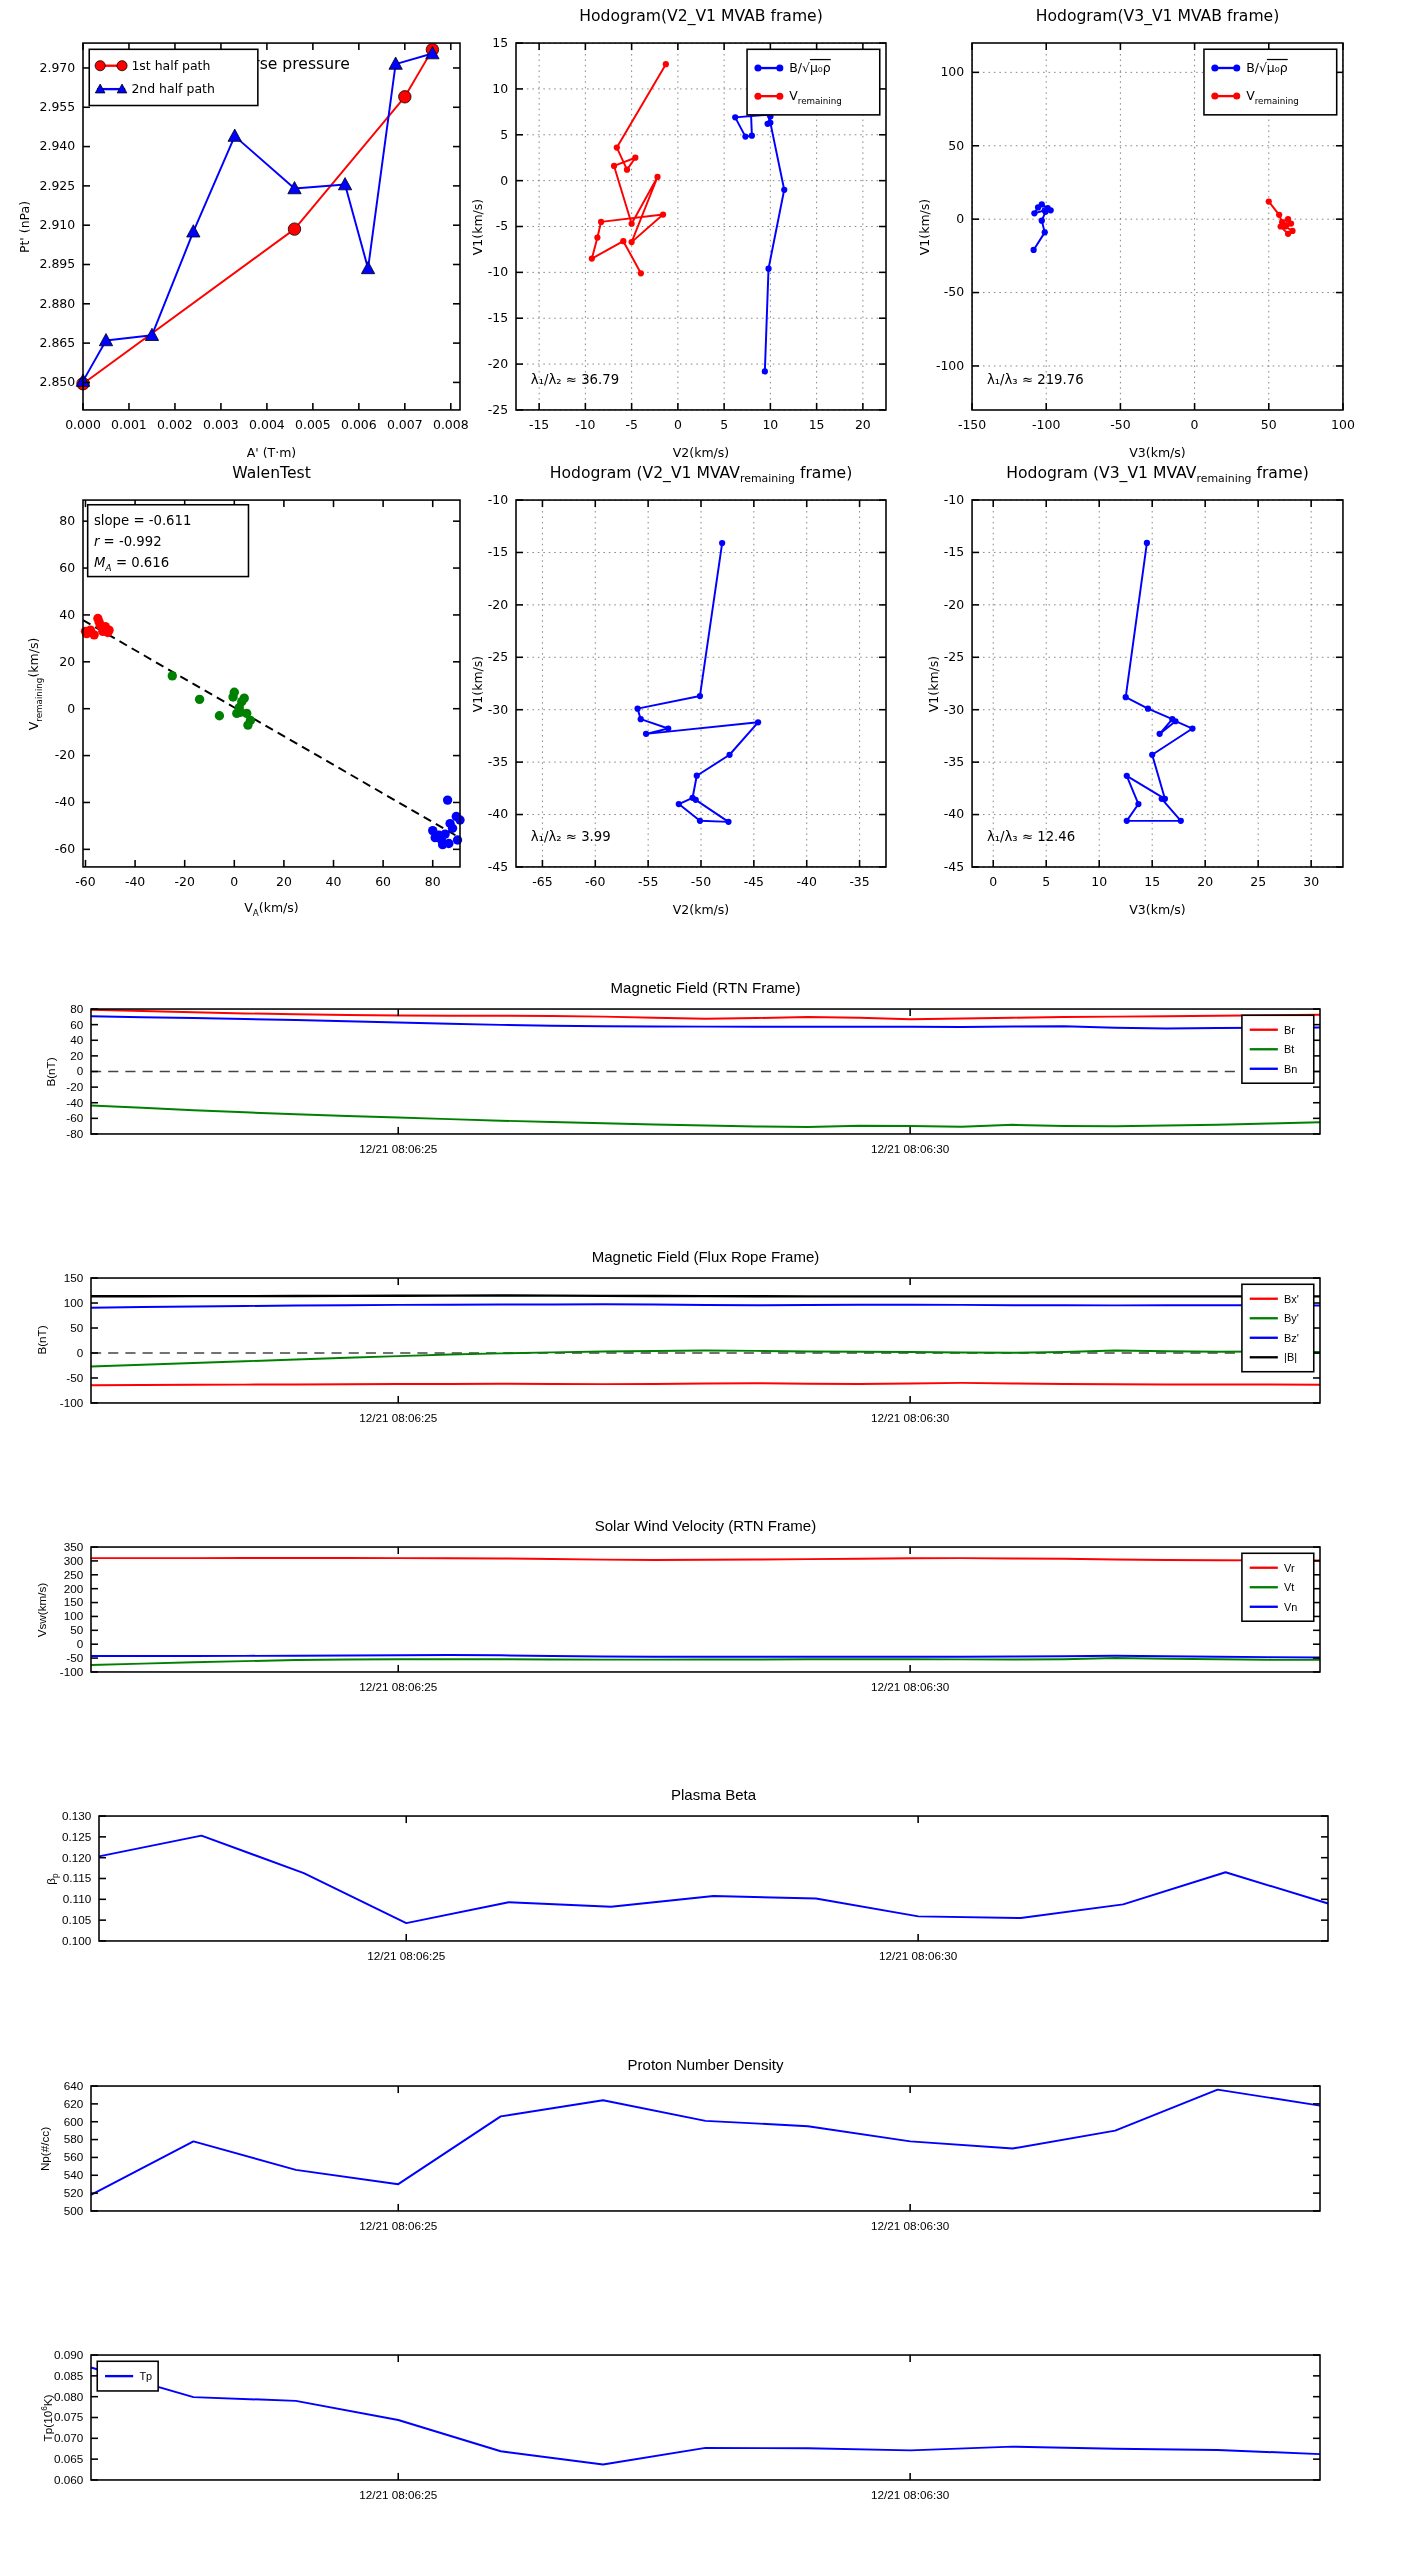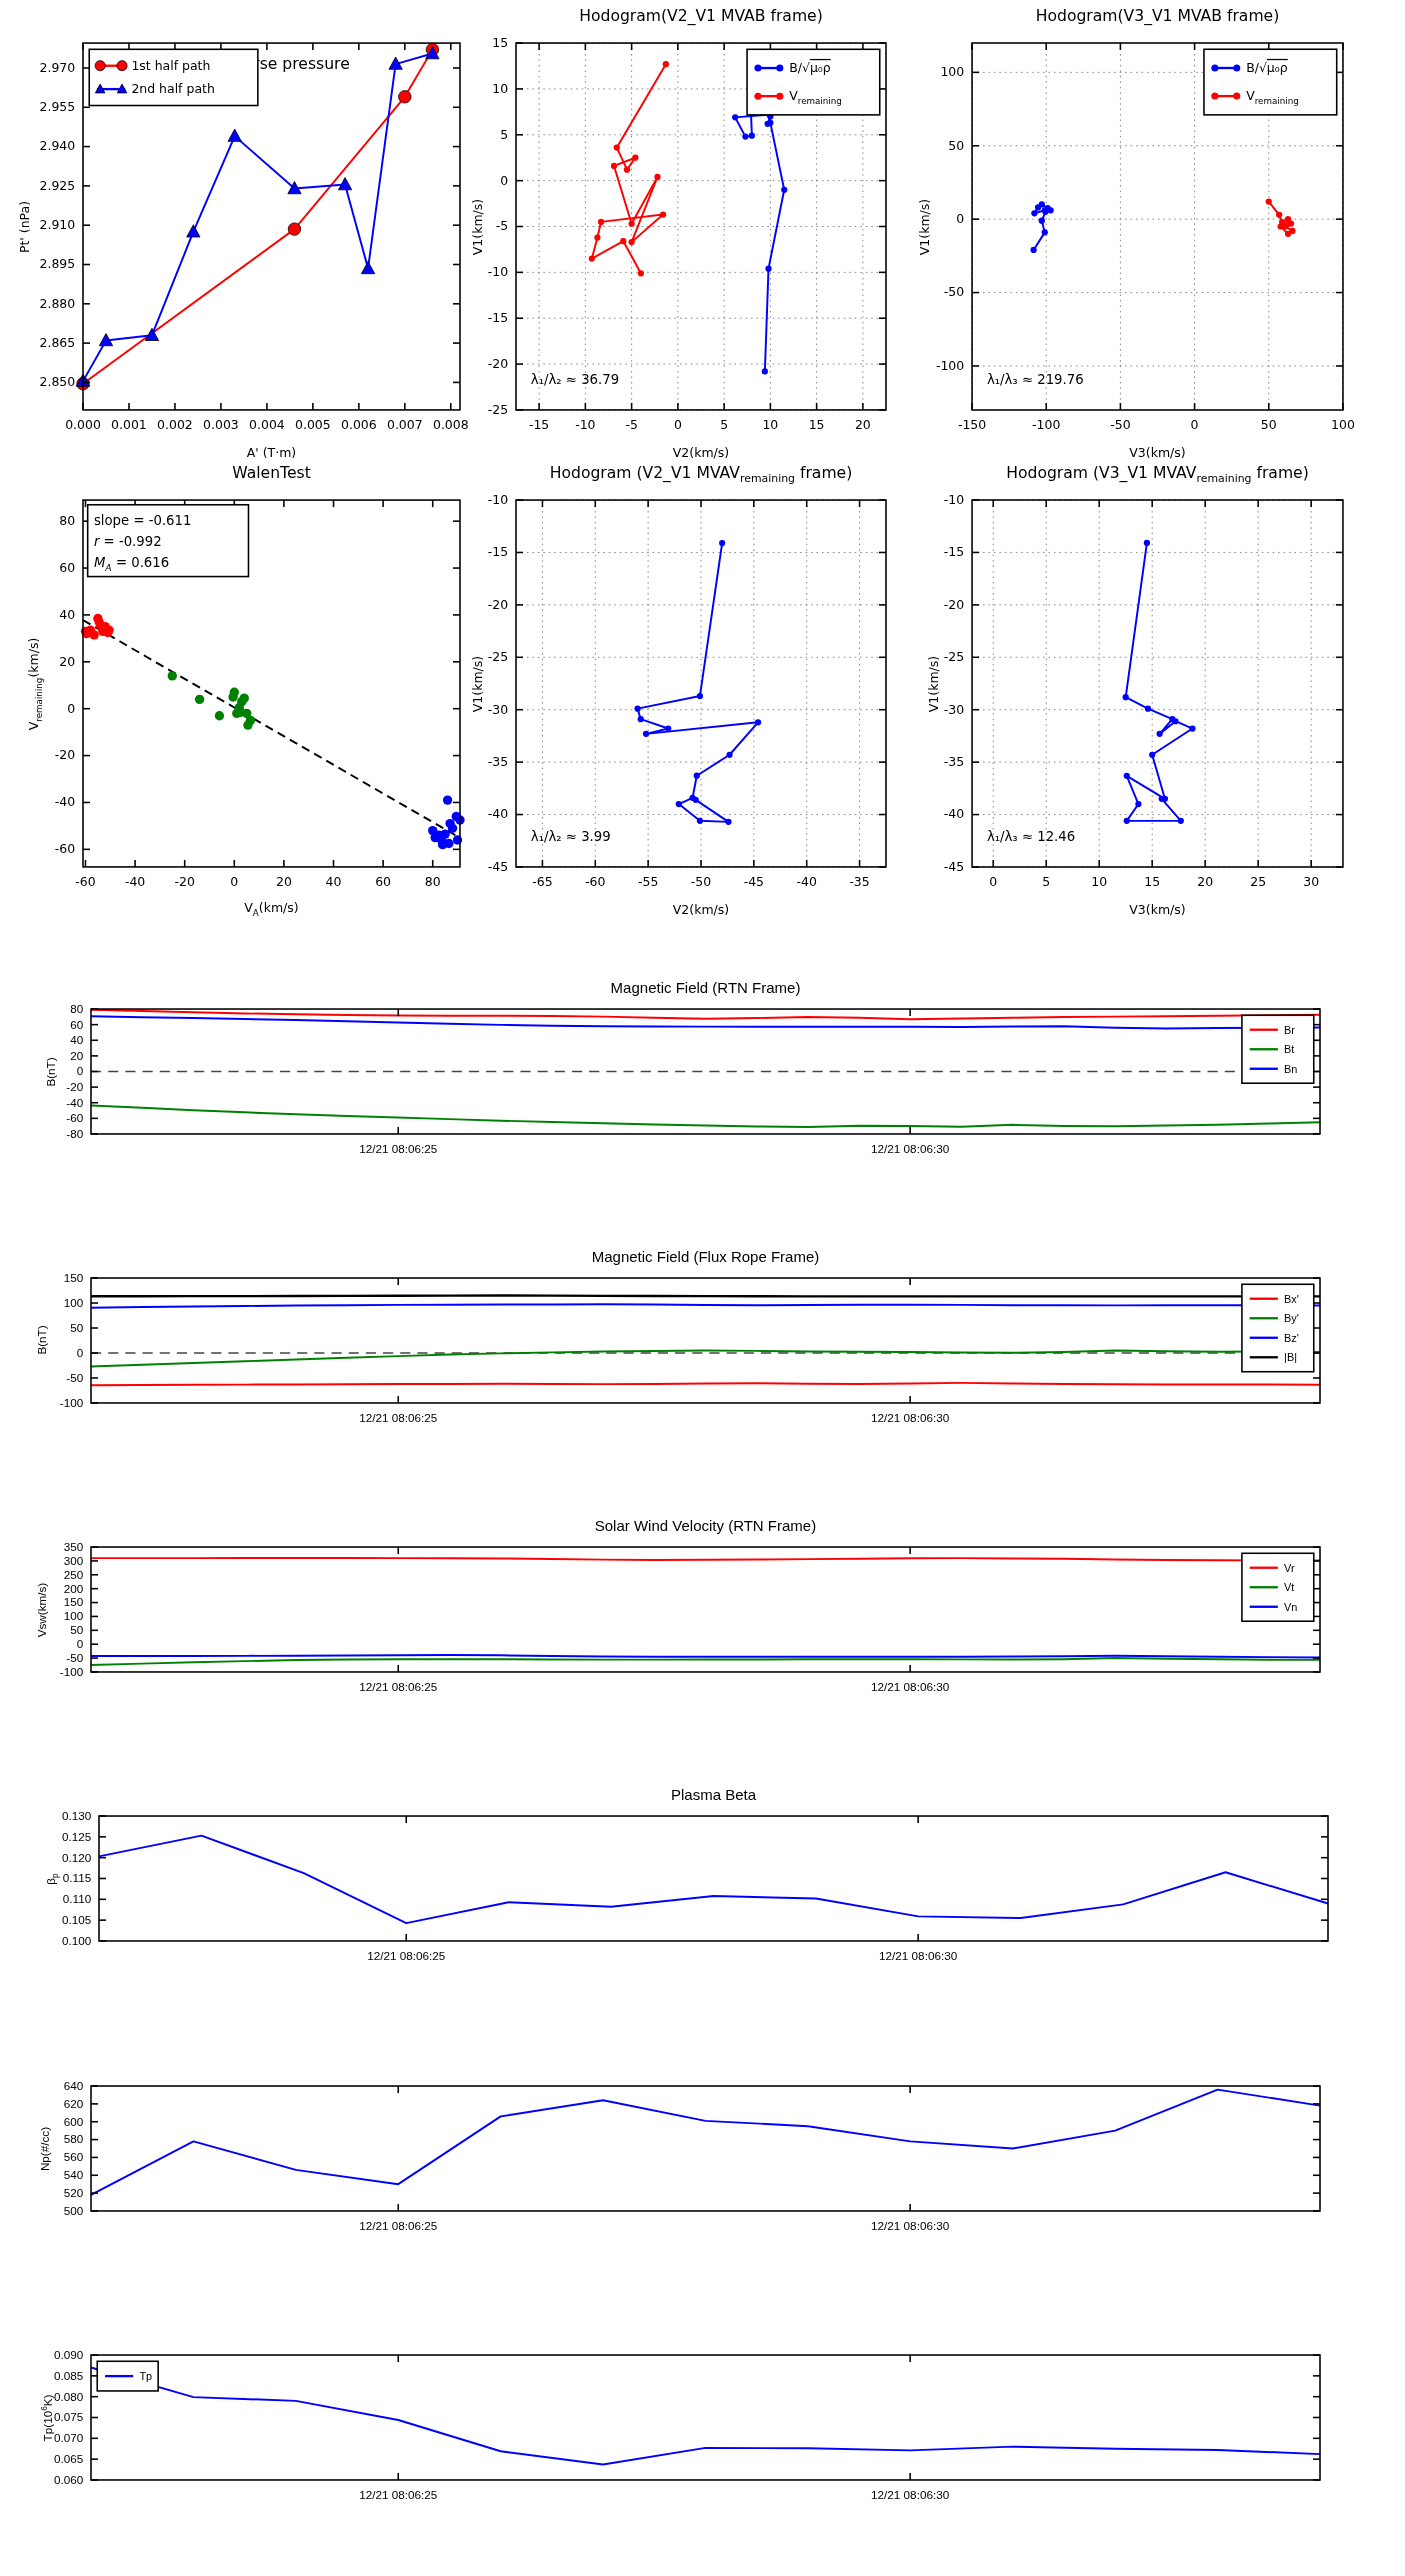--- a/index.html
+++ b/index.html
@@ -778,20 +778,21 @@
         <line x1="0" y1="26.666666666666686" x2="9" y2="26.666666666666686" stroke="#000" stroke-width="2"></line>
         <line x1="1574" y1="26.666666666666686" x2="1565" y2="26.666666666666686" stroke="#000" stroke-width="2"></line>
         <text x="-10" y="31.666666666666686" text-anchor="end" font-size="15">0.125</text>
         <line x1="0" y1="0" x2="9" y2="0" stroke="#000" stroke-width="2"></line>
         <line x1="1574" y1="0" x2="1565" y2="0" stroke="#000" stroke-width="2"></line>
         <text x="-10" y="5" text-anchor="end" font-size="15">0.130</text>
       </svg>
     </div>
 </div>
 <div class="panel lib" id="p10" style="left: 91px; top: 2086px; width: 1229px; height: 125px;">
+  <div class="ptitle" style="top: -30px;"><span>Proton Number Density</span><span class=""></span><span></span></div>
   <div class="ylab axlabel" style="left: -47px;"><span>Np(#/cc)</span><span class=""></span><span></span></div>
   <div class="xlab axlabel" style="bottom: -45px;"><span></span><span class=""></span><span></span></div>
   <div class="mount">
       <svg width="1229" height="125" class="chart lib" viewBox="0 0 1574 160">
         <polyline points="0.0,139.4 131.2,70.9 262.3,107.4 393.5,125.7 524.7,38.9 655.8,18.3 787.0,44.6 918.2,51.4 1049.3,70.9 1180.5,80.0 1311.7,57.1 1442.8,4.6 1574.0,25.1" fill="none" stroke="#0000ff" stroke-width="2.5" stroke-linejoin="round"></polyline>
         <rect x="0" y="0" width="1574" height="160" fill="none" stroke="#000" stroke-width="2"></rect>
         <line x1="393.5" y1="160" x2="393.5" y2="151" stroke="#000" stroke-width="2"></line>
         <line x1="393.5" y1="0" x2="393.5" y2="9" stroke="#000" stroke-width="2"></line>
         <text x="393.5" y="184" text-anchor="middle" font-size="15">12/21 08:06:25</text>
         <line x1="1049.071" y1="160" x2="1049.071" y2="151" stroke="#000" stroke-width="2"></line>

